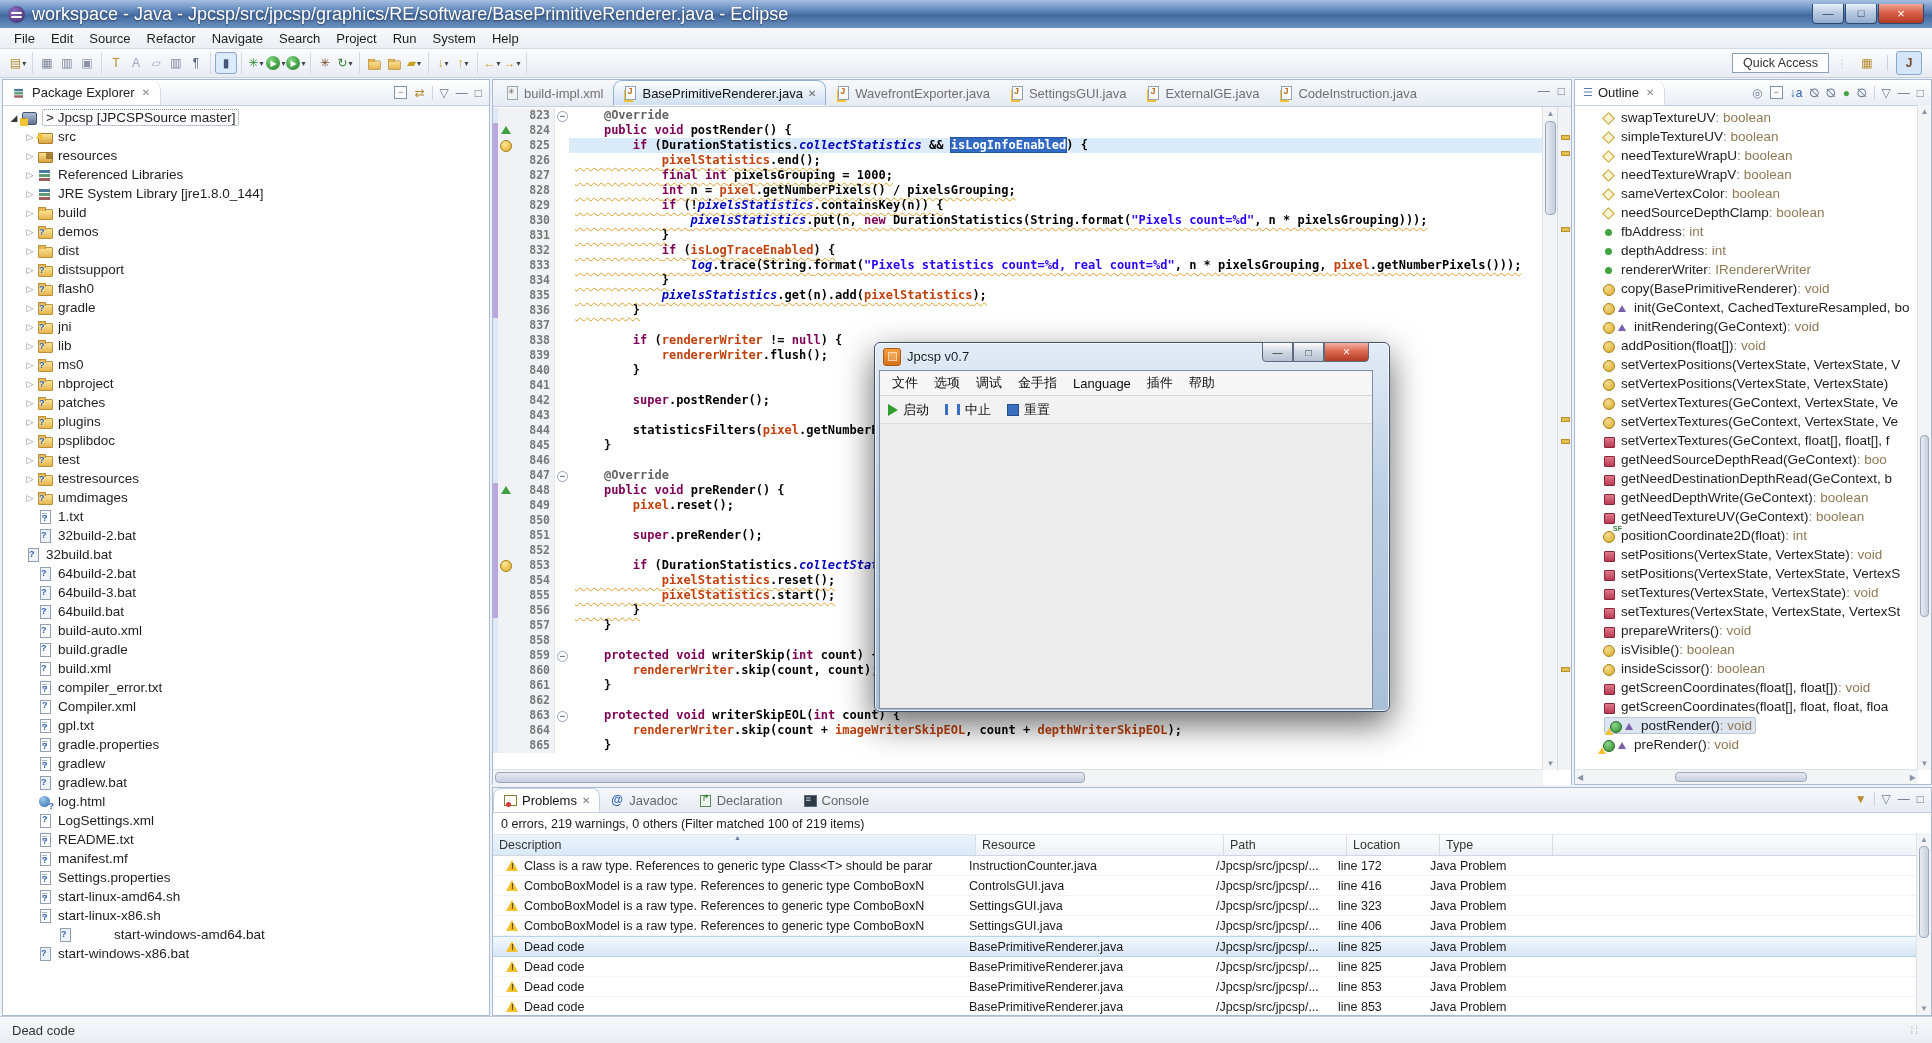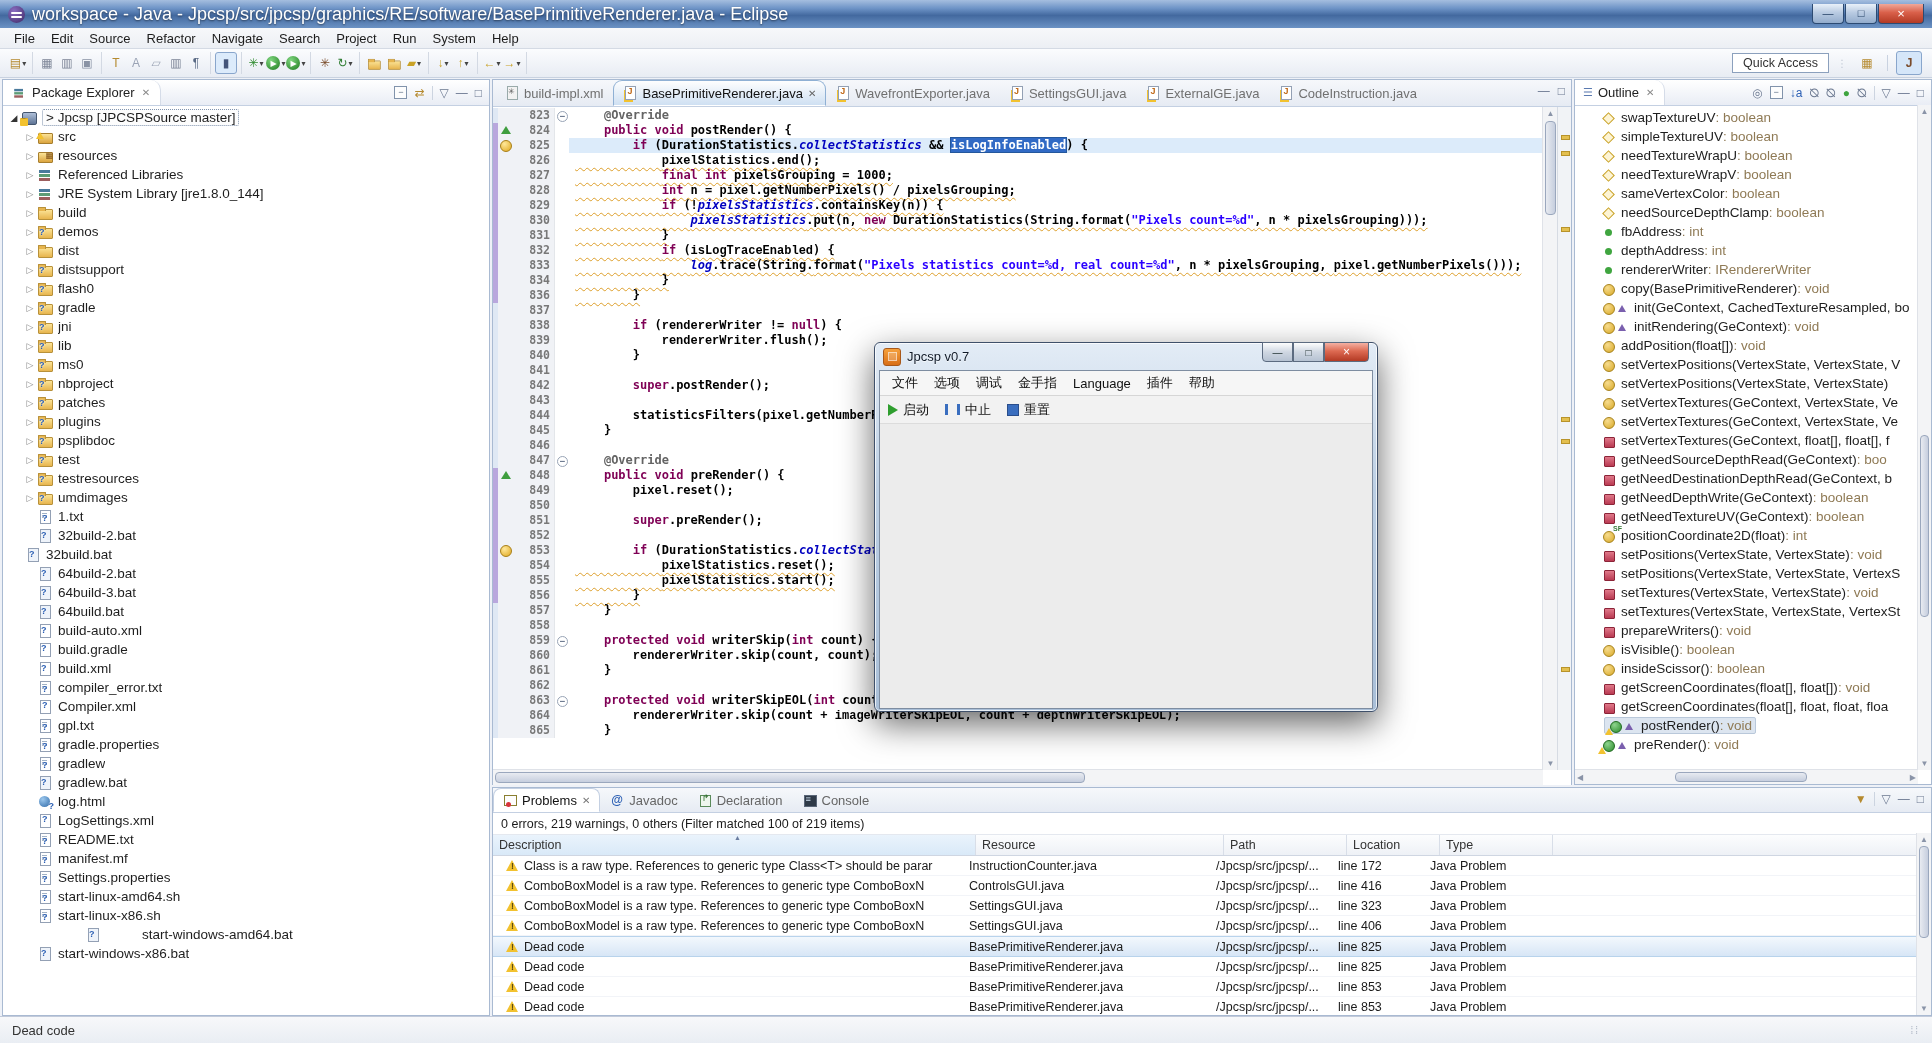--- a/index.html
+++ b/index.html
@@ -100,21 +100,21 @@
   .annotc{width:16px;flex:none;position:relative;background:#f0f2f6;}
   .a-warn{position:absolute;left:2px;top:2px;width:10px;height:10px;border-radius:50%;background:radial-gradient(circle at 35% 30%,#ffe89a,#e0a81f);border:1px solid #a87f17;}
   .a-ovr{position:absolute;left:3px;top:3px;width:0;height:0;border-left:5px solid transparent;border-right:5px solid transparent;border-bottom:8px solid #3f9e3f;}
   .lnum{width:36px;flex:none;text-align:right;padding-right:4px;color:#787878;background:#f0f2f6;font-size:11.5px;}
   .foldc{width:14px;flex:none;background:#fff;position:relative;border-left:1px solid #e3e6ea;}
   .fold-dot{position:absolute;left:2px;top:3px;width:9px;height:9px;border:1px solid #98a4b6;border-radius:50%;color:#65738a;font-size:9px;line-height:8px;text-align:center;background:#fff;}
   .ctext{flex:1;padding-left:6px;color:#000;}
   .cl.cur .ctext{background:#dcebfa;}
   .cl.dead .ctext span{text-decoration:underline wavy #dd9f2b 1px;text-underline-offset:3px;}
   .kw{color:#7f0055;font-weight:700;}
-  .fld{color:#000000;font-family:Liberation Mono, monospace;}
+  .fld{color:#c2410c;}
   .stc{color:#0000c0;font-style:italic;}
   .stm{}
   .str{color:#2a00ff;}
   .ann{color:#646464;}
   .seltok{background:#316ac5;color:#fff;outline:1px solid #24579c;text-decoration:none !important;}
 
   .overview{position:absolute;right:0;top:0;bottom:15px;width:13px;background:#f1f3f6;border-left:1px solid #d6dbe3;}
   .ovmark{position:absolute;left:3px;width:7px;height:3px;background:#e3bf4f;border:1px solid #b8932a;}
   .vscroll{position:absolute;right:13px;top:0;bottom:15px;width:15px;background:#f3f4f6;border-left:1px solid #dfe2e8;}
   .vthumb{position:absolute;left:2px;right:2px;background:linear-gradient(90deg,#e8ebf1,#c6cede);border:1px solid #9aa7bd;border-radius:4px;}
@@ -167,21 +167,21 @@
   .pwicon::after{content:"!";position:absolute;left:6px;top:2px;font-size:9px;font-weight:bold;color:#5a4a10;}
   .p-vscroll{position:absolute;right:0;top:45px;bottom:0;width:14px;background:#f3f4f6;border-left:1px solid #dfe2e8;}
 
   
   .statusbar{position:absolute;left:0;top:1016px;right:0;height:27px;background:linear-gradient(#f7f8fa,#e9edf3);
     border-top:1px solid #c2cada;display:flex;align-items:center;padding:0 12px;color:#333;}
   .sgrip{margin-left:auto;color:#b0b8c6;letter-spacing:2px;font-size:10px;}
 
   
   .jpcsp{position:absolute;left:874px;top:342px;width:494px;height:364px;z-index:60;
-    border-radius:6px;border:1px solid #3f506a;padding:0 4px 4px 4px;
+    border-radius:6px;border:1px solid #3f506a;padding:0 16px 4px 4px;
     background:linear-gradient(#e3ecf6,#bccfe4 40%,#a9bfd8);
     box-shadow:0 12px 34px rgba(0,0,0,.6),inset 0 0 0 1px rgba(255,255,255,.75);}
   .jp-title{height:27px;display:flex;align-items:center;gap:6px;padding:0 4px;position:relative;}
   .jp-icon{width:16px;height:16px;border-radius:3px;background:linear-gradient(#f6a13c,#d86f18);border:1px solid #a8581a;position:relative;flex:none;}
   .jp-icon::after{content:"";position:absolute;left:4px;top:3px;width:7px;height:7px;background:#fff3;border:1px solid #fff8;}
   .jp-title-text{font-size:13px;color:#10読1a;color:#101a28;text-shadow:0 1px 1px rgba(255,255,255,.8);}
   .jp-btns{position:absolute;right:4px;top:-1px;display:flex;}
   .jp-btn{width:29px;height:18px;border:1px solid #5c6b80;background:linear-gradient(#fdfdfd,#cfd7e2 50%,#b6c2d2);
     display:flex;align-items:center;justify-content:center;font-size:10px;color:#233;}
   .jp-btn:first-child{border-radius:0 0 0 4px;}
@@ -555,21 +555,21 @@
         <div class="trow" style="padding-left: 20px;">
           <span class="arrow"></span>
           <span class="ic ic-doc qov"></span>
           <span class="tlabel">start-linux-amd64.sh</span>
         </div>
         <div class="trow" style="padding-left: 20px;">
           <span class="arrow"></span>
           <span class="ic ic-doc qov"></span>
           <span class="tlabel">start-linux-x86.sh</span>
         </div>
-        <div class="trow" style="padding-left: 32px; gap: 36px;">
+        <div class="trow" style="padding-left: 4px; gap: 36px;">
           <span class="arrow"></span>
           <span class="ic ic-bat qov"></span>
           <span class="tlabel">start-windows-amd64.bat</span>
         </div>
         <div class="trow" style="padding-left: 20px;">
           <span class="arrow"></span>
           <span class="ic ic-bat qov"></span>
           <span class="tlabel">start-windows-x86.bat</span>
         </div>
       </div>
@@ -616,20 +616,21 @@
           <div class="cl cur qdc"><span class="qd"></span><span class="annotc"><span class="a-warn"></span></span><span class="lnum">825</span><span class="foldc"></span><span class="ctext"><span class="tok">        </span><span class="kw">if</span><span class="tok"> (DurationStatistics.</span><span class="stc">collectStatistics</span><span class="tok"> &amp;&amp; </span><span class="seltok">isLogInfoEnabled</span><span class="tok">) {</span></span></div>
           <div class="cl dead qdc"><span class="qd"></span><span class="annotc"></span><span class="lnum">826</span><span class="foldc"></span><span class="ctext"><span class="tok">            </span><span class="fld">pixelStatistics</span><span class="tok">.end();</span></span></div>
           <div class="cl dead qdc"><span class="qd"></span><span class="annotc"></span><span class="lnum">827</span><span class="foldc"></span><span class="ctext"><span class="tok">            </span><span class="kw">final</span><span class="tok"> </span><span class="kw">int</span><span class="tok"> pixelsGrouping = 1000;</span></span></div>
           <div class="cl dead qdc"><span class="qd"></span><span class="annotc"></span><span class="lnum">828</span><span class="foldc"></span><span class="ctext"><span class="tok">            </span><span class="kw">int</span><span class="tok"> n = </span><span class="fld">pixel</span><span class="tok">.getNumberPixels() / pixelsGrouping;</span></span></div>
           <div class="cl dead qdc"><span class="qd"></span><span class="annotc"></span><span class="lnum">829</span><span class="foldc"></span><span class="ctext"><span class="tok">            </span><span class="kw">if</span><span class="tok"> (!</span><span class="stc">pixelsStatistics</span><span class="tok">.containsKey(n)) {</span></span></div>
           <div class="cl dead qdc"><span class="qd"></span><span class="annotc"></span><span class="lnum">830</span><span class="foldc"></span><span class="ctext"><span class="tok">                </span><span class="stc">pixelsStatistics</span><span class="tok">.put(n, </span><span class="kw">new</span><span class="tok"> DurationStatistics(String.</span><span class="stm">format</span><span class="tok">(</span><span class="str">"Pixels count=%d"</span><span class="tok">, n * pixelsGrouping)));</span></span></div>
           <div class="cl dead qdc"><span class="qd"></span><span class="annotc"></span><span class="lnum">831</span><span class="foldc"></span><span class="ctext"><span class="tok">            }</span></span></div>
           <div class="cl dead qdc"><span class="qd"></span><span class="annotc"></span><span class="lnum">832</span><span class="foldc"></span><span class="ctext"><span class="tok">            </span><span class="kw">if</span><span class="tok"> (</span><span class="fld">isLogTraceEnabled</span><span class="tok">) {</span></span></div>
           <div class="cl dead qdc"><span class="qd"></span><span class="annotc"></span><span class="lnum">833</span><span class="foldc"></span><span class="ctext"><span class="tok">                </span><span class="stc">log</span><span class="tok">.trace(String.</span><span class="stm">format</span><span class="tok">(</span><span class="str">"Pixels statistics count=%d, real count=%d"</span><span class="tok">, n * pixelsGrouping, </span><span class="fld">pixel</span><span class="tok">.getNumberPixels()));</span></span></div>
           <div class="cl dead qdc"><span class="qd"></span><span class="annotc"></span><span class="lnum">834</span><span class="foldc"></span><span class="ctext"><span class="tok">            }</span></span></div>
+          <div class="cl dead qdc"><span class="qd"></span><span class="annotc"></span><span class="lnum">835</span><span class="foldc"></span><span class="ctext"><span class="tok">            </span><span class="stc">pixelsStatistics</span><span class="tok">.get(n).add(</span><span class="fld">pixelStatistics</span><span class="tok">);</span></span></div>
           <div class="cl dead qdc"><span class="qd"></span><span class="annotc"></span><span class="lnum">836</span><span class="foldc"></span><span class="ctext"><span class="tok">        }</span></span></div>
           <div class="cl"><span class="qd"></span><span class="annotc"></span><span class="lnum">837</span><span class="foldc"></span><span class="ctext"></span></div>
           <div class="cl"><span class="qd"></span><span class="annotc"></span><span class="lnum">838</span><span class="foldc"></span><span class="ctext"><span class="tok">        </span><span class="kw">if</span><span class="tok"> (</span><span class="fld">rendererWriter</span><span class="tok"> != </span><span class="kw">null</span><span class="tok">) {</span></span></div>
           <div class="cl"><span class="qd"></span><span class="annotc"></span><span class="lnum">839</span><span class="foldc"></span><span class="ctext"><span class="tok">            </span><span class="fld">rendererWriter</span><span class="tok">.flush();</span></span></div>
           <div class="cl"><span class="qd"></span><span class="annotc"></span><span class="lnum">840</span><span class="foldc"></span><span class="ctext"><span class="tok">        }</span></span></div>
           <div class="cl"><span class="qd"></span><span class="annotc"></span><span class="lnum">841</span><span class="foldc"></span><span class="ctext"></span></div>
           <div class="cl"><span class="qd"></span><span class="annotc"></span><span class="lnum">842</span><span class="foldc"></span><span class="ctext"><span class="tok">        </span><span class="kw">super</span><span class="tok">.postRender();</span></span></div>
           <div class="cl"><span class="qd"></span><span class="annotc"></span><span class="lnum">843</span><span class="foldc"></span><span class="ctext"></span></div>
           <div class="cl"><span class="qd"></span><span class="annotc"></span><span class="lnum">844</span><span class="foldc"></span><span class="ctext"><span class="tok">        statisticsFilters(</span><span class="fld">pixel</span><span class="tok">.getNumberPixels());</span></span></div>
           <div class="cl"><span class="qd"></span><span class="annotc"></span><span class="lnum">845</span><span class="foldc"></span><span class="ctext"><span class="tok">    }</span></span></div>

